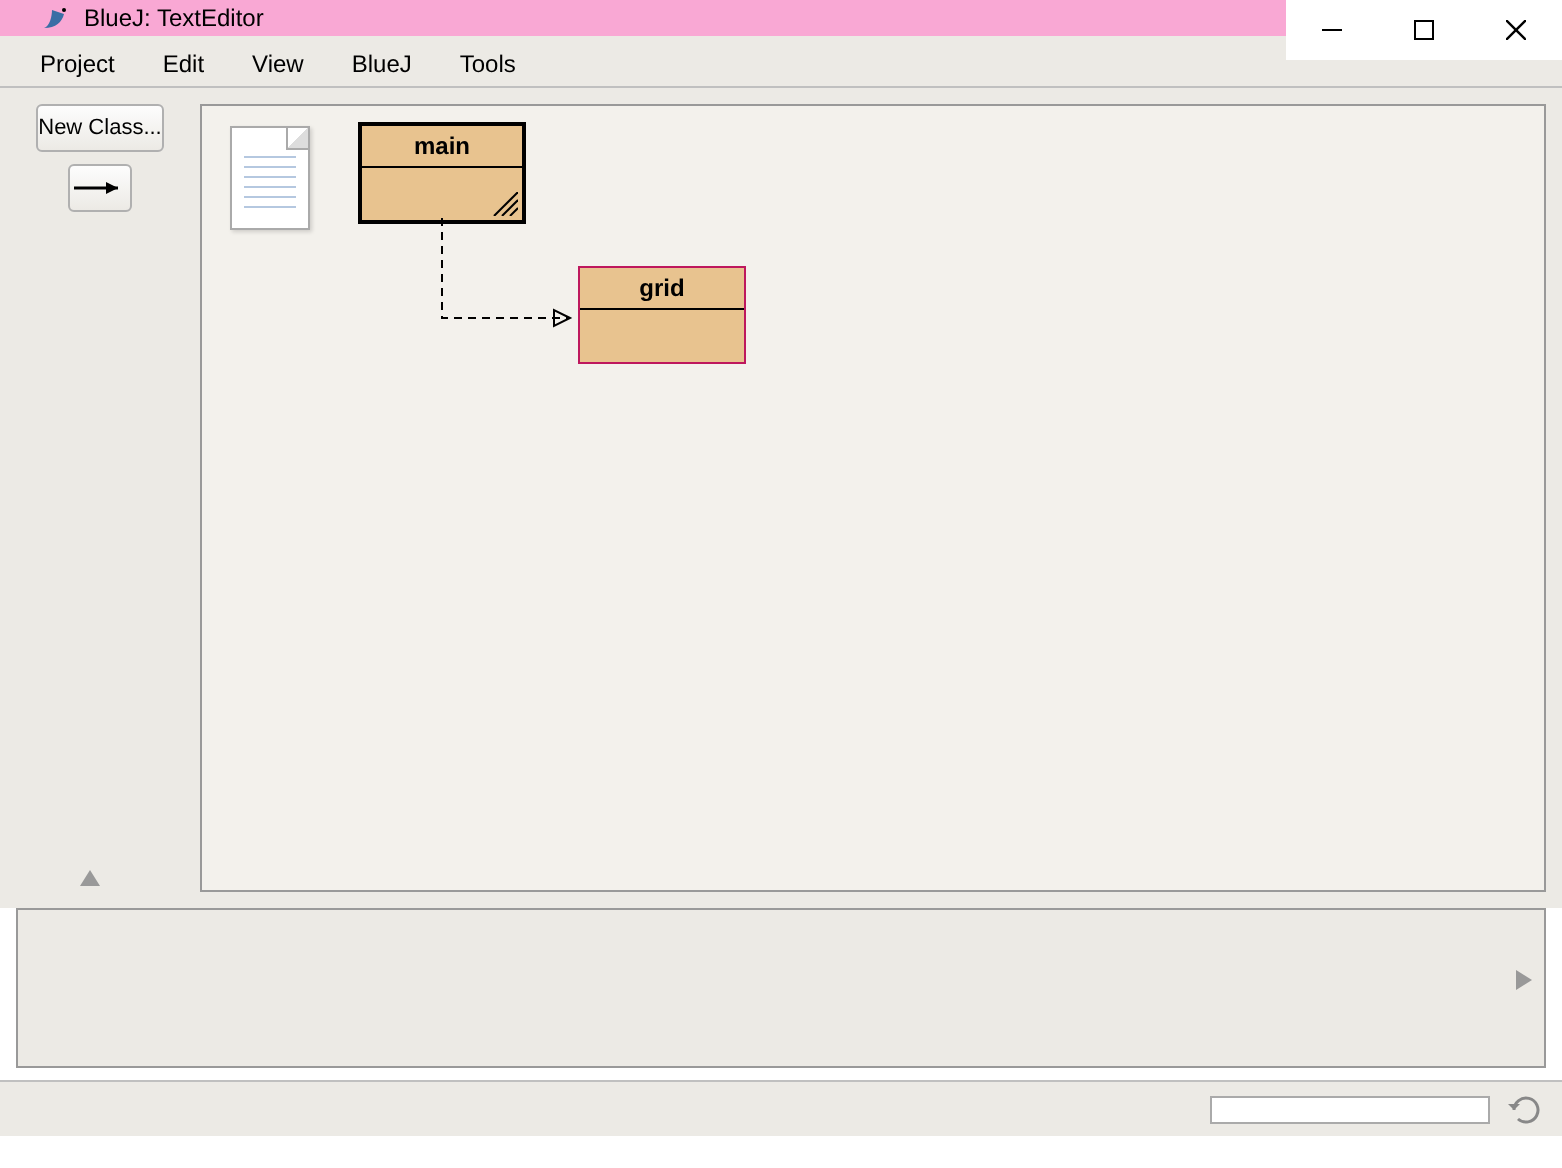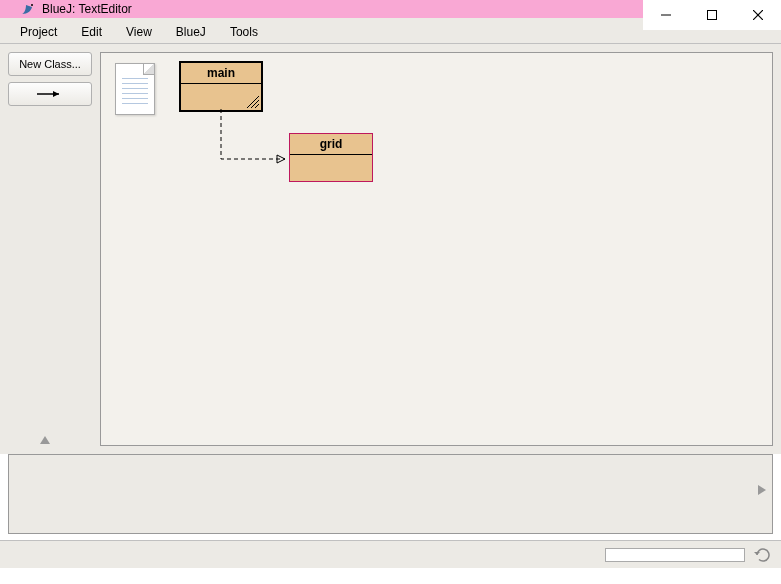--- a/index.html
+++ b/index.html
@@ -51,20 +51,21 @@
   height: 410px;
   background: #eceae5;
 }
 .toolbar {
   width: 100px;
   padding: 8px;
   display: flex;
   flex-direction: column;
   gap: 6px;
   position: relative;
+  align-items: center;
 }
 .tool-btn {
   height: 24px;
   background: linear-gradient(#fdfdfd, #eceae5);
   border: 1px solid #b0b0b0;
   border-radius: 3px;
   font-size: 11px;
   display: flex;
   align-items: center;
   justify-content: center;

